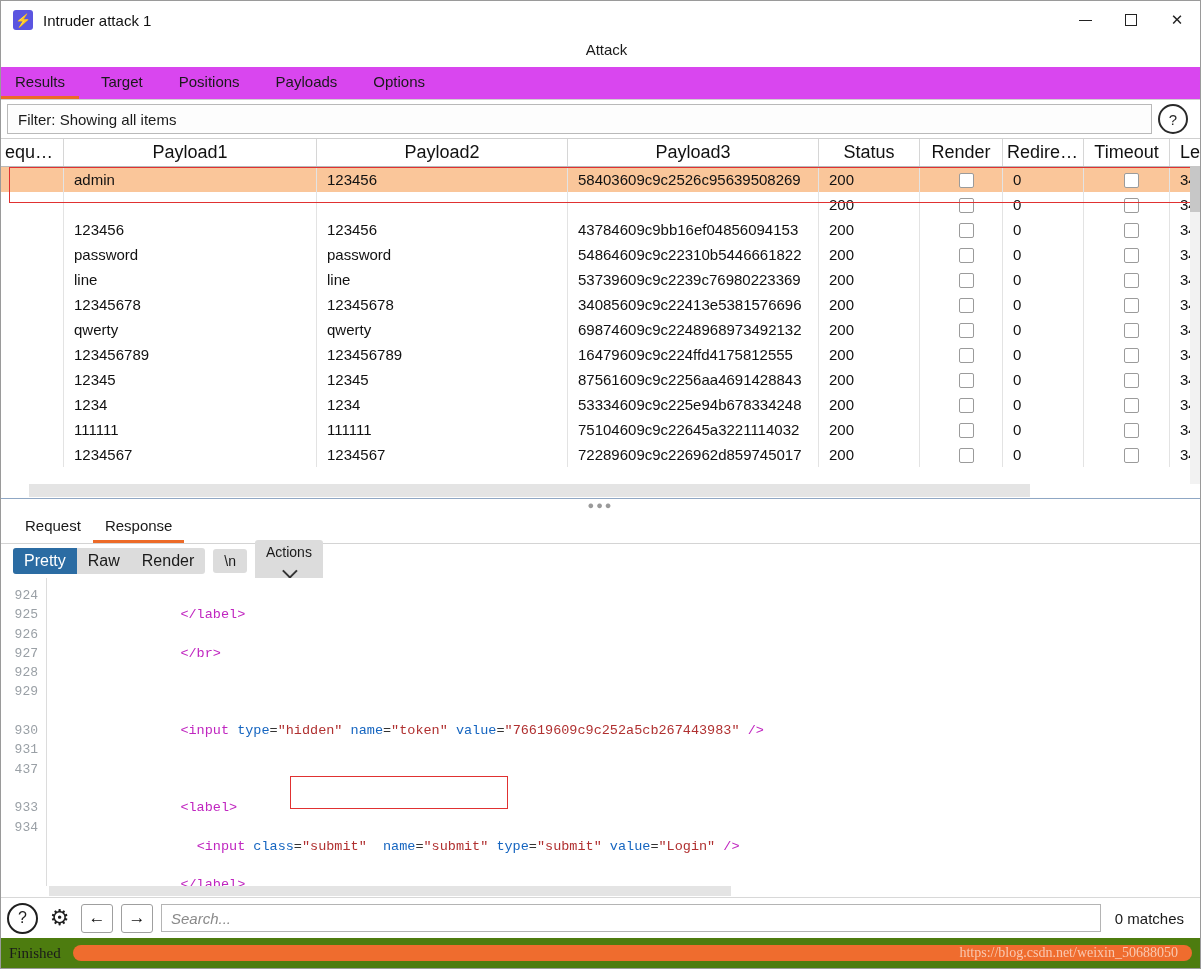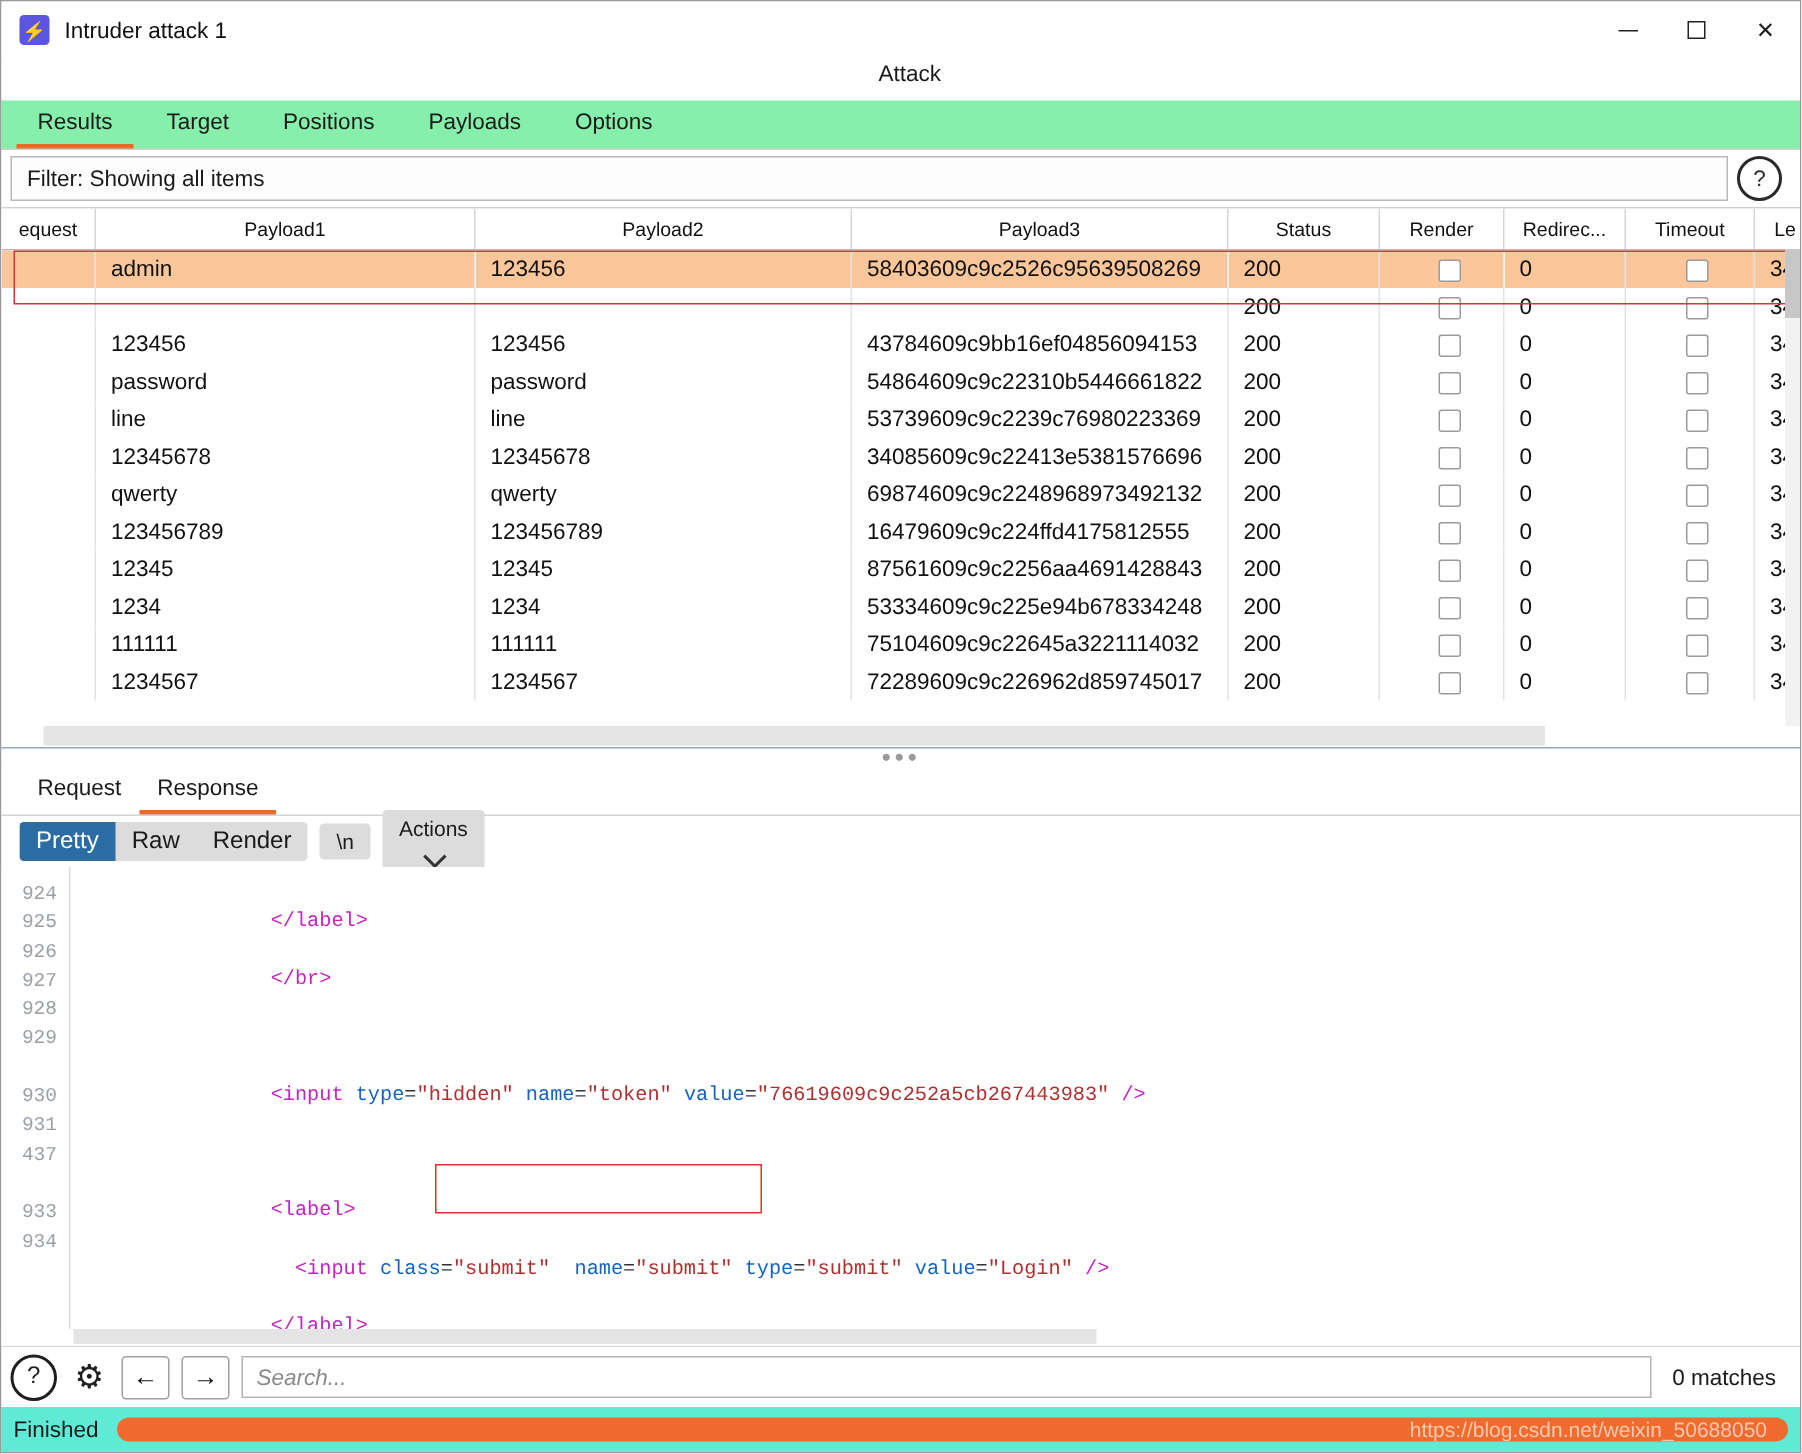--- a/index.html
+++ b/index.html
@@ -21,38 +21,38 @@
   .win-btn{width:46px;height:38px;display:flex;align-items:center;justify-content:center;
            font-size:15px;color:#222;}
   .glyph-min{display:block;width:13px;height:1px;background:#222;}
   .glyph-max{display:block;width:12px;height:12px;border:1px solid #222;box-sizing:border-box;}
 
   
   .menubar{height:28px;min-height:28px;display:flex;align-items:center;padding-left:12px;gap:24px;background:#fff;flex-direction:column;}
   .menu-item{font-size:15px;color:#1a1a1a;padding:2px 1px;}
 
   
-  .tabbar{height:32px;min-height:32px;display:flex;align-items:flex-end;background:#86efac;
-          border-bottom:1px solid #cfcfcf;padding-left:10px;gap:8px;}
+  .tabbar{height:32px;min-height:32px;display:flex;align-items:flex-end;background:#d946ef;
+          border-bottom:1px solid #cfcfcf;padding-left:0;gap:8px;}
   .tab{padding:4px 14px 6px 14px;font-size:15px;color:#1a1a1a;border-bottom:3px solid transparent;}
   .tab.active{border-bottom-color:#ec6a28;}
 
   
   .filterrow{height:38px;min-height:38px;display:flex;align-items:center;background:#fff;padding:0 6px;gap:6px;}
   .filterbox{flex:1;height:30px;border:1px solid #b9b9b9;background:#fdfdfd;display:flex;align-items:center;
              padding-left:10px;font-size:15px;color:#1a1a1a;box-sizing:border-box;}
   .help-circle{width:26px;height:26px;border:2px solid #2a2a2a;border-radius:50%;
                display:flex;align-items:center;justify-content:center;font-size:15px;color:#2a2a2a;
                margin-right:6px;flex:0 0 auto;}
 
   
   .tablewrap{position:relative;background:#fff;height:345px;min-height:345px;overflow:hidden;
              border-top:1px solid #cfcfcf;}
   table.results{border-collapse:collapse;width:1201px;table-layout:fixed;}
-  table.results th{font-weight:normal;font-size:13px;color:#111;height:27px;
+  table.results th{font-weight:normal;font-size:18px;color:#111;height:27px;
                    border-right:1px solid #d6d6d6;border-bottom:1px solid #b9b9b9;
                    background:#fff;text-align:center;padding:0;}
   table.results td{height:25px;font-size:15px;color:#111;border-right:1px solid #e3e3e3;
                    padding:0 0 0 10px;white-space:nowrap;overflow:hidden;}
   tr.row-hl td{background:#fac69a;}
   .c-req{width:62px;}
   .c-p1{width:252px;}
   .c-p2{width:250px;}
   .c-p3{width:250px;}
   .c-st{width:100px;}
@@ -121,21 +121,21 @@
             display:flex;align-items:center;justify-content:center;font-size:16px;color:#1f1f1f;flex:0 0 auto;}
   .ic-gear{width:27px;height:27px;display:flex;align-items:center;justify-content:center;
            font-size:22px;color:#1f1f1f;flex:0 0 auto;}
   .nav-btn{width:30px;height:27px;border:1px solid #9f9f9f;border-radius:3px;background:#fff;
            display:flex;align-items:center;justify-content:center;font-size:17px;color:#111;flex:0 0 auto;}
   .searchinput{flex:1;height:28px;border:1px solid #b4b4b4;background:#fff;display:flex;align-items:center;
                padding-left:9px;box-sizing:border-box;font-size:15px;font-style:italic;color:#8a8a8a;}
   .matches{font-size:15px;color:#1a1a1a;padding:0 10px 0 6px;white-space:nowrap;}
 
   .statusbar{height:30px;min-height:30px;display:flex;align-items:center;gap:12px;
-             padding:0 8px 0 8px;background:#5eead4;position:relative;}
+             padding:0 8px 0 8px;background:#4d7c0f;position:relative;font-family:Liberation Serif, serif;}
   .status-label{font-size:15px;color:#1a1a1a;white-space:nowrap;}
   .progress{flex:1;height:16px;background:#ef6c2e;border-radius:8px;position:relative;overflow:hidden;}
   .watermark{position:absolute;right:14px;top:50%;transform:translateY(-50%);
              font-size:14px;color:rgba(255,255,255,0.62);white-space:nowrap;pointer-events:none;}
 </style>
 </head>
 <body>
 
 <div class="app">
 

